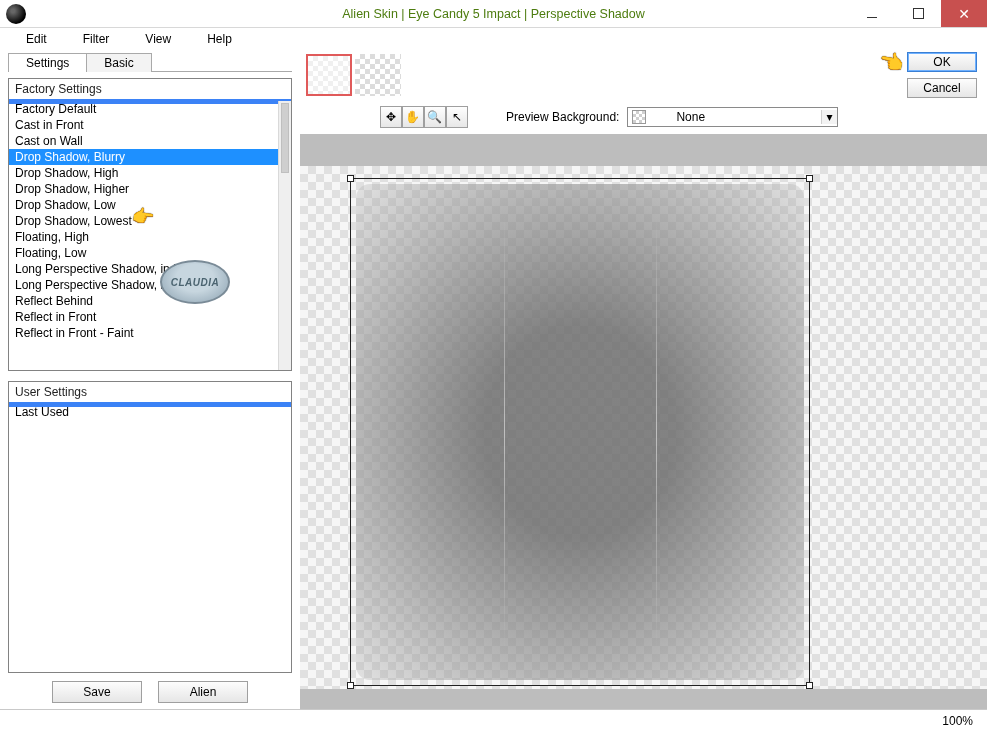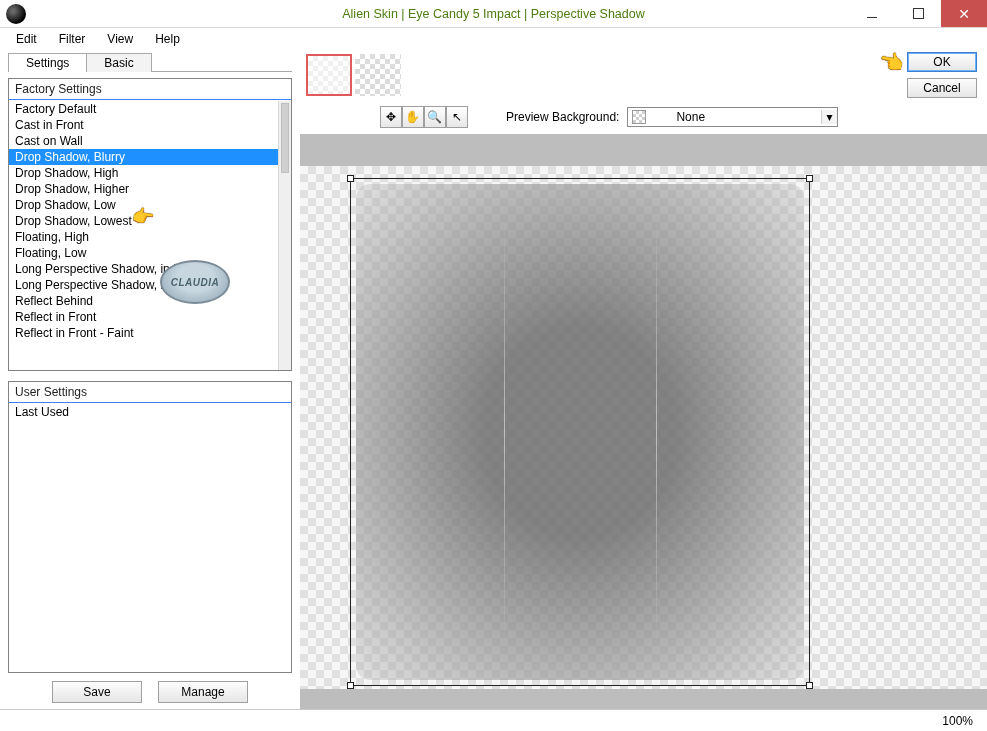--- a/index.html
+++ b/index.html
@@ -10,38 +10,38 @@
 .titlebar .app-icon { width: 20px; height: 20px; margin-left: 6px; border-radius: 50%; background: #333 radial-gradient(circle at 35% 35%, #666 10%, #000 70%); }
 .titlebar .title-text { position: absolute; left: 0; right: 0; text-align: center; color: #4d7c0f; font-size: 12.5px; }
 .win-controls { margin-left: auto; display: flex; height: 100%; }
 .win-btn { width: 46px; height: 100%; display: flex; align-items: center; justify-content: center; color: #333; }
 .win-btn.min::before { content: ""; width: 10px; height: 1px; background: #333; position: relative; top: 4px;}
 .win-btn.max::before { content: ""; width: 9px; height: 9px; border: 1px solid #333; }
 .win-btn.close { background: #c8504f; color: #fff; font-size: 14px; }
 .win-btn.close::before { content: "✕"; }
 
 
-.menubar { height: 22px; display: flex; align-items: center; padding: 0 6px; gap: 2px; }
+.menubar { height: 22px; display: flex; align-items: center; padding: 0 16px; gap: 16px; }
 .menubar .menu-item { padding: 2px 10px; }
 
 
 .workspace { display: flex; height: calc(100% - 28px - 22px - 22px); }
 .left-pane { width: 300px; display: flex; flex-direction: column; padding: 2px 8px 6px 8px; }
 .right-pane { flex: 1; display: flex; flex-direction: column; background: #bdbdbd; position: relative; }
 
 
 .tab-row { display: flex; height: 20px; border-bottom: 1px solid #a9a9a9; }
 .tab { padding: 2px 17px; border: 1px solid #a9a9a9; border-bottom: none; background: #f3f3f3; position: relative; top: 1px; margin-right: -1px; }
 .tab.active { background: #fff; }
 
 
 .listbox { border: 1px solid #828282; background: #fff; flex: 1; overflow: hidden; position: relative; }
 .factory-box { margin-top: 6px; height: 278px; }
 .user-box   { margin-top: 10px; height: 292px; }
-.list-header { padding: 3px 6px; border-bottom: 1px solid #3b82f6; color:#222; }
+.list-header { padding: 3px 6px; border-bottom: 5px solid #3b82f6; color:#222; }
 .list-body { position: absolute; top: 22px; bottom: 0; left: 0; right: 13px; overflow: hidden; }
 .scrollbar-v { position: absolute; top: 22px; right: 0; bottom: 0; width: 13px; background: #efefef; border-left: 1px solid #d9d9d9; }
 .scroll-thumb { position: absolute; left: 2px; right: 2px; top: 2px; height: 70px; background: #cfcfcf; border: 1px solid #bfbfbf; }
 .list-item { padding: 1px 6px; white-space: nowrap; }
 .list-item.selected { background: #1e90ff; color: #fff; }
 
 
 .btn-row { display: flex; gap: 16px; justify-content: center; margin-top: 8px; }
 .push-btn { min-width: 90px; height: 22px; border: 1px solid #9f9f9f; background: linear-gradient(#fdfdfd,#e6e6e6); display: flex; align-items: center; justify-content: center; }
 
@@ -141,21 +141,21 @@
 
     <div class="listbox user-box rel">
       <div class="list-header">User Settings</div>
       <div class="list-body" id="user-list">
           <div class="list-item">Last Used</div>
         </div>
     </div>
 
     <div class="btn-row">
       <div class="push-btn">Save</div>
-      <div class="push-btn">Manage</div>
+      <div class="push-btn">Alien</div>
     </div>
 
     <span class="hand-point hand-sel">👉</span>
     <div class="badge">CLAUDIA</div>
   </div>
 
   <div class="right-pane">
     <div class="right-top">
       <div class="thumb-strip">
         <div class="thumb"></div>

